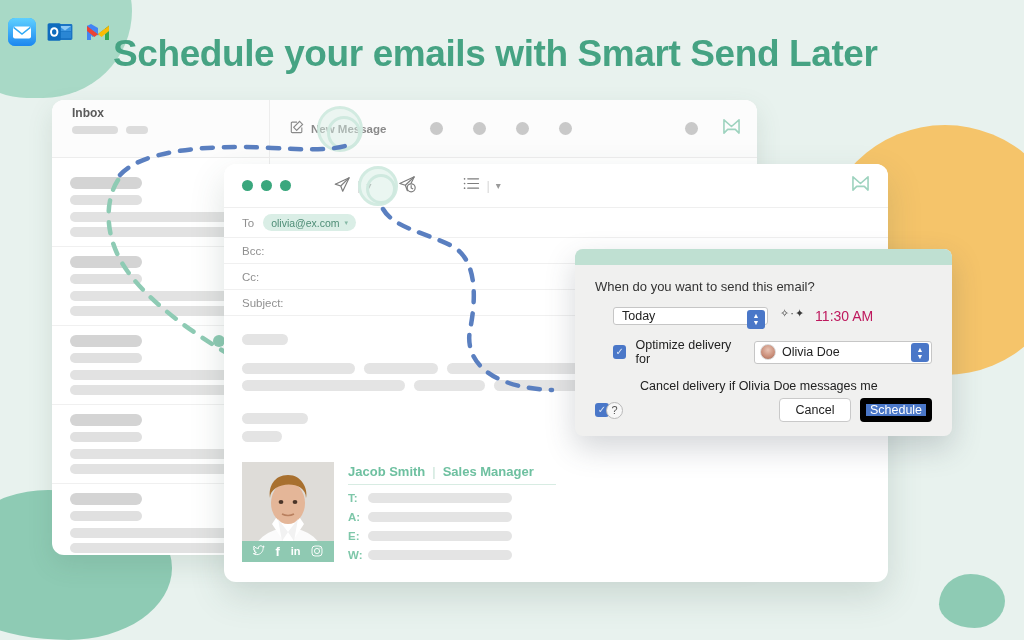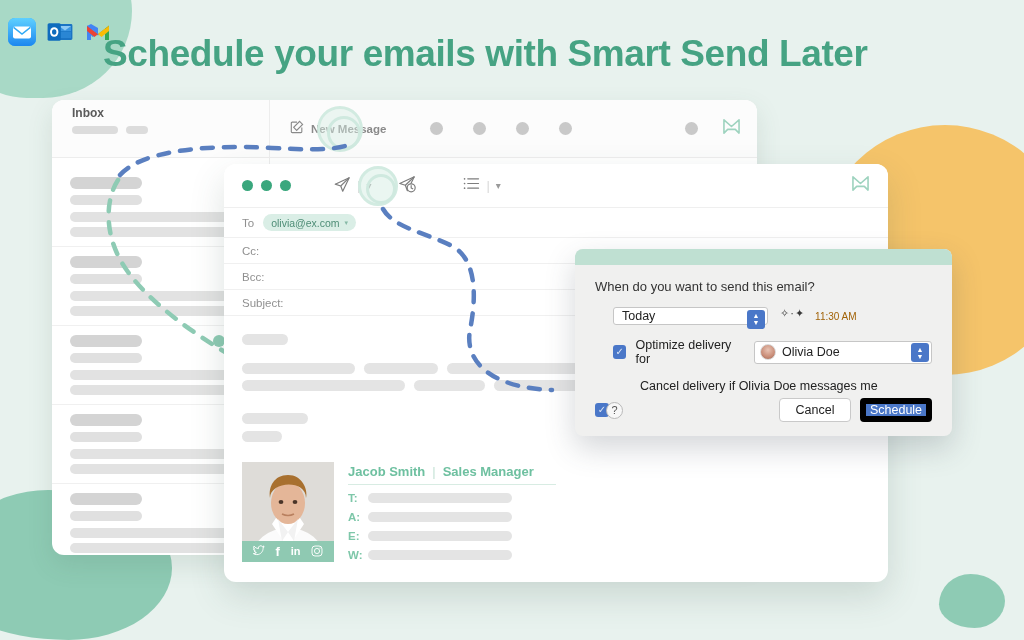--- a/index.html
+++ b/index.html
@@ -37,21 +37,21 @@
     background: #8ecbb4;
     border-radius: 48% 52% 46% 54% / 56% 50% 50% 44%;
   }
 
   
   .app-icons { position: absolute; left: 8px; top: 18px; display: flex; gap: 10px; align-items: center; z-index: 6; }
   .app-ico { width: 28px; height: 28px; border-radius: 7px; position: relative; display: block; }
 
   
   .headline {
-    position: absolute; left: 103px; top: 33px; width: 800px;
+    position: absolute; left: 113px; top: 33px; width: 800px;
     font-size: 37px; font-weight: 700; color: #46a383;
     letter-spacing: -0.4px; white-space: nowrap; z-index: 5;
   }
 
   
   .mail-window {
     position: absolute; left: 52px; top: 100px; width: 705px; height: 455px;
     background: #ffffff; border-radius: 12px;
     box-shadow: 0 10px 26px rgba(60,90,80,.13);
     overflow: hidden; z-index: 2;
@@ -165,21 +165,21 @@
     border-radius: 3px; display: flex; align-items: center;
     padding-left: 8px; font-size: 12.5px; color: #222; position: relative;
   }
   .stepper {
     position: absolute; right: 2px; top: 1.5px; width: 18px; height: 19px;
     background: #4a77c8; border-radius: 3px; color: #fff;
     display: flex; flex-direction: column; align-items: center; justify-content: center;
     font-size: 7px; line-height: 7px;
   }
   .sparkles { margin-left: 12px; color: #3a3a3a; font-size: 11px; letter-spacing: 1px; position: relative; top: -3px; }
-  .dlg-time { margin-left: 10px; font-size: 10px; color: #a16207; }
+  .dlg-time { margin-left: 10px; font-size: 14px; color: #be185d; }
 
   .dlg-row2 { display: flex; align-items: center; margin-top: 13px; padding-left: 18px; gap: 9px; }
   .cbox {
     width: 14px; height: 14px; border-radius: 3px; background: #4a77c8;
     display: flex; align-items: center; justify-content: center;
     color: #dce6f7; font-size: 10px; line-height: 1;
   }
   .dlg-lbl { font-size: 12.5px; color: #222; }
   .person-select {
     width: 185px; height: 23px; background: #fff; border: 1px solid #c6c6c6;
@@ -404,24 +404,24 @@
     </div>
 
     <div class="field" style="height:30px">
       <span class="field-label">To</span>
       <span class="pill">
         <span>olivia@ex.com</span>
         <span class="pill-chev">▾</span>
       </span>
     </div>
     <div class="field">
+      <span class="field-label">Bcc:</span>
+    </div>
+    <div class="field">
       <span class="field-label">Cc:</span>
-    </div>
-    <div class="field">
-      <span class="field-label">Bcc:</span>
     </div>
     <div class="field">
       <span class="field-label">Subject:</span>
     </div>
 
     <div class="compose-body">
       <div class="b-a"></div>
       <div class="b-line">
         <span class="bseg" style="width:113px"></span>
         <span class="bseg" style="width:74px"></span>

